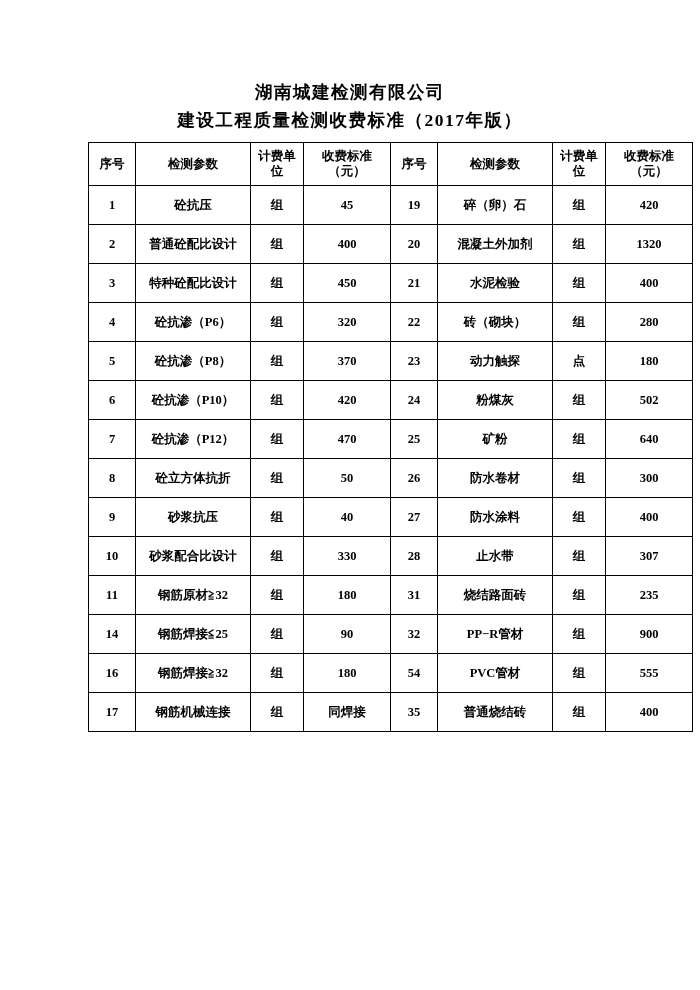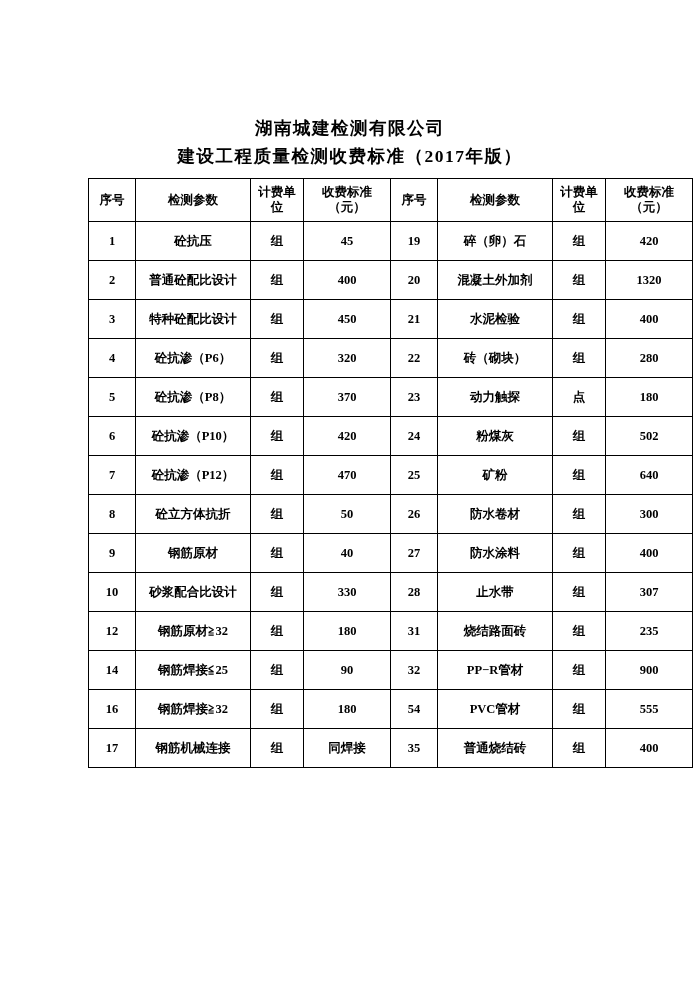--- a/index.html
+++ b/index.html
@@ -16,21 +16,21 @@
   .page {
     position: relative;
     width: 700px;
     height: 990px;
     box-sizing: border-box;
     padding: 0;
     background: #ffffff;
   }
   .title-block {
     text-align: center;
-    padding-top: 114px;
+    padding-top: 78px;
   }
   .title-line {
     font-family: "Liberation Serif", serif;
     font-weight: bold;
     font-size: 17.5px;
     letter-spacing: 1.5px;
     line-height: 28px;
     color: #000;
   }
   .table-wrap {
@@ -187,40 +187,40 @@
             <td class="col-param">砼立方体抗折</td>
             <td class="col-unit">组</td>
             <td class="col-fee">50</td>
             <td class="col-no">26</td>
             <td class="col-param">防水卷材</td>
             <td class="col-unit">组</td>
             <td class="col-fee">300</td>
           </tr>
           <tr>
             <td class="col-no">9</td>
-            <td class="col-param">钢筋原材</td>
+            <td class="col-param">砂浆抗压</td>
             <td class="col-unit">组</td>
             <td class="col-fee">40</td>
             <td class="col-no">27</td>
             <td class="col-param">防水涂料</td>
             <td class="col-unit">组</td>
             <td class="col-fee">400</td>
           </tr>
           <tr>
             <td class="col-no">10</td>
             <td class="col-param">砂浆配合比设计</td>
             <td class="col-unit">组</td>
             <td class="col-fee">330</td>
             <td class="col-no">28</td>
             <td class="col-param">止水带</td>
             <td class="col-unit">组</td>
             <td class="col-fee">307</td>
           </tr>
           <tr>
-            <td class="col-no">12</td>
+            <td class="col-no">11</td>
             <td class="col-param">钢筋原材≧32</td>
             <td class="col-unit">组</td>
             <td class="col-fee">180</td>
             <td class="col-no">31</td>
             <td class="col-param">烧结路面砖</td>
             <td class="col-unit">组</td>
             <td class="col-fee">235</td>
           </tr>
           <tr>
             <td class="col-no">14</td>

